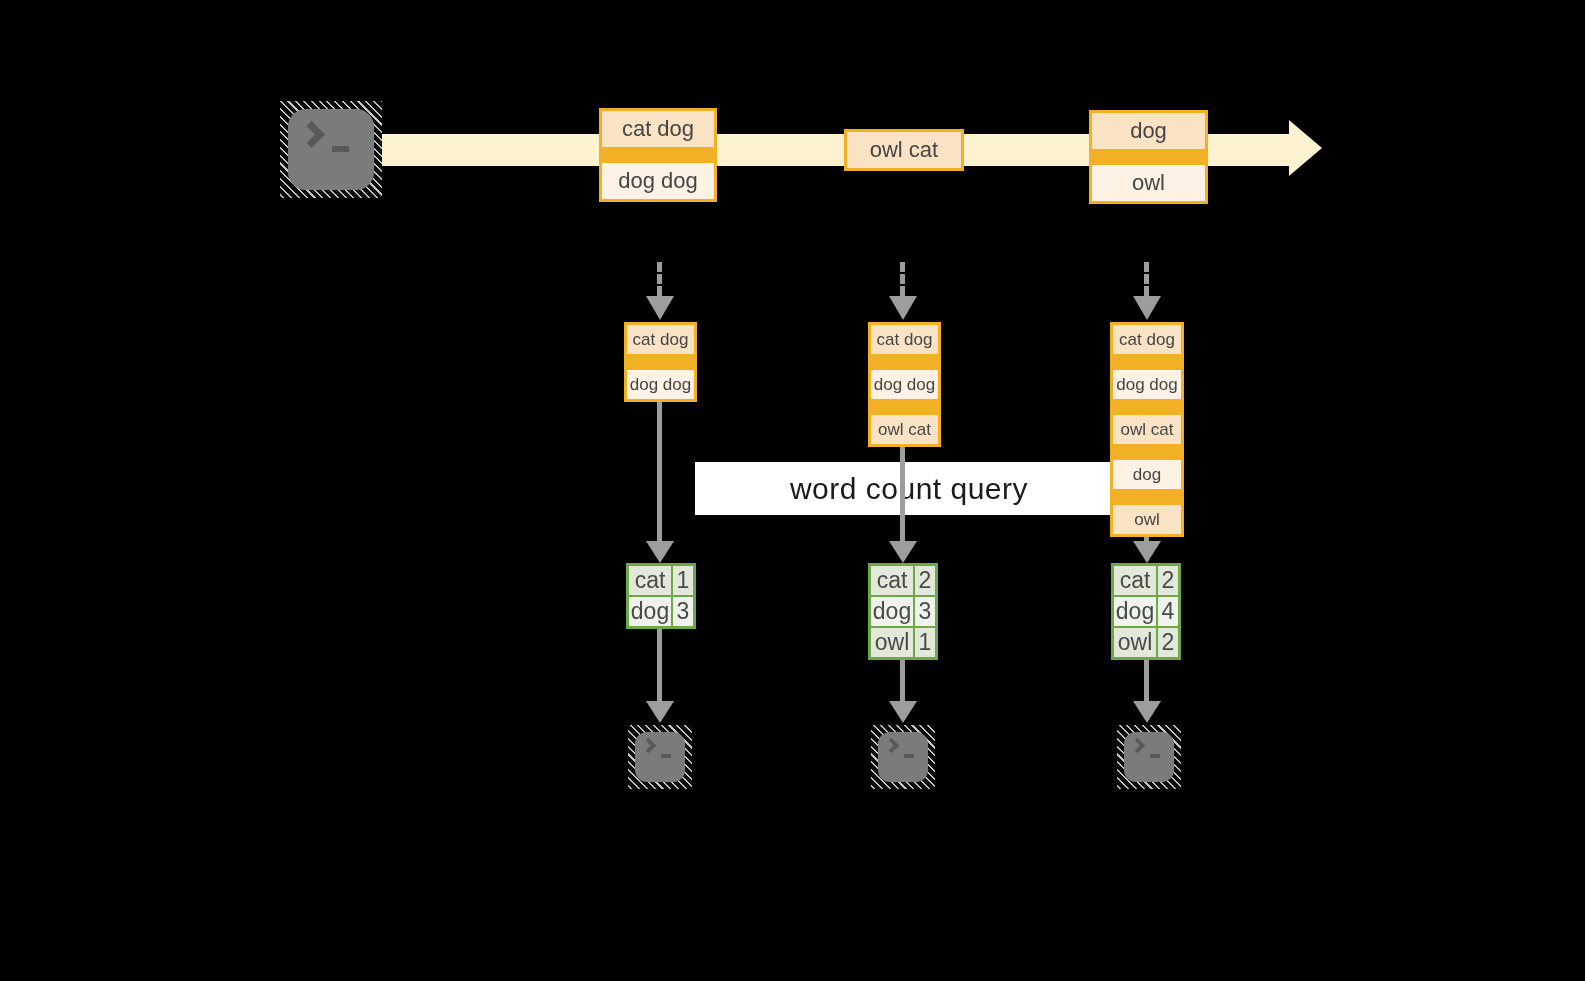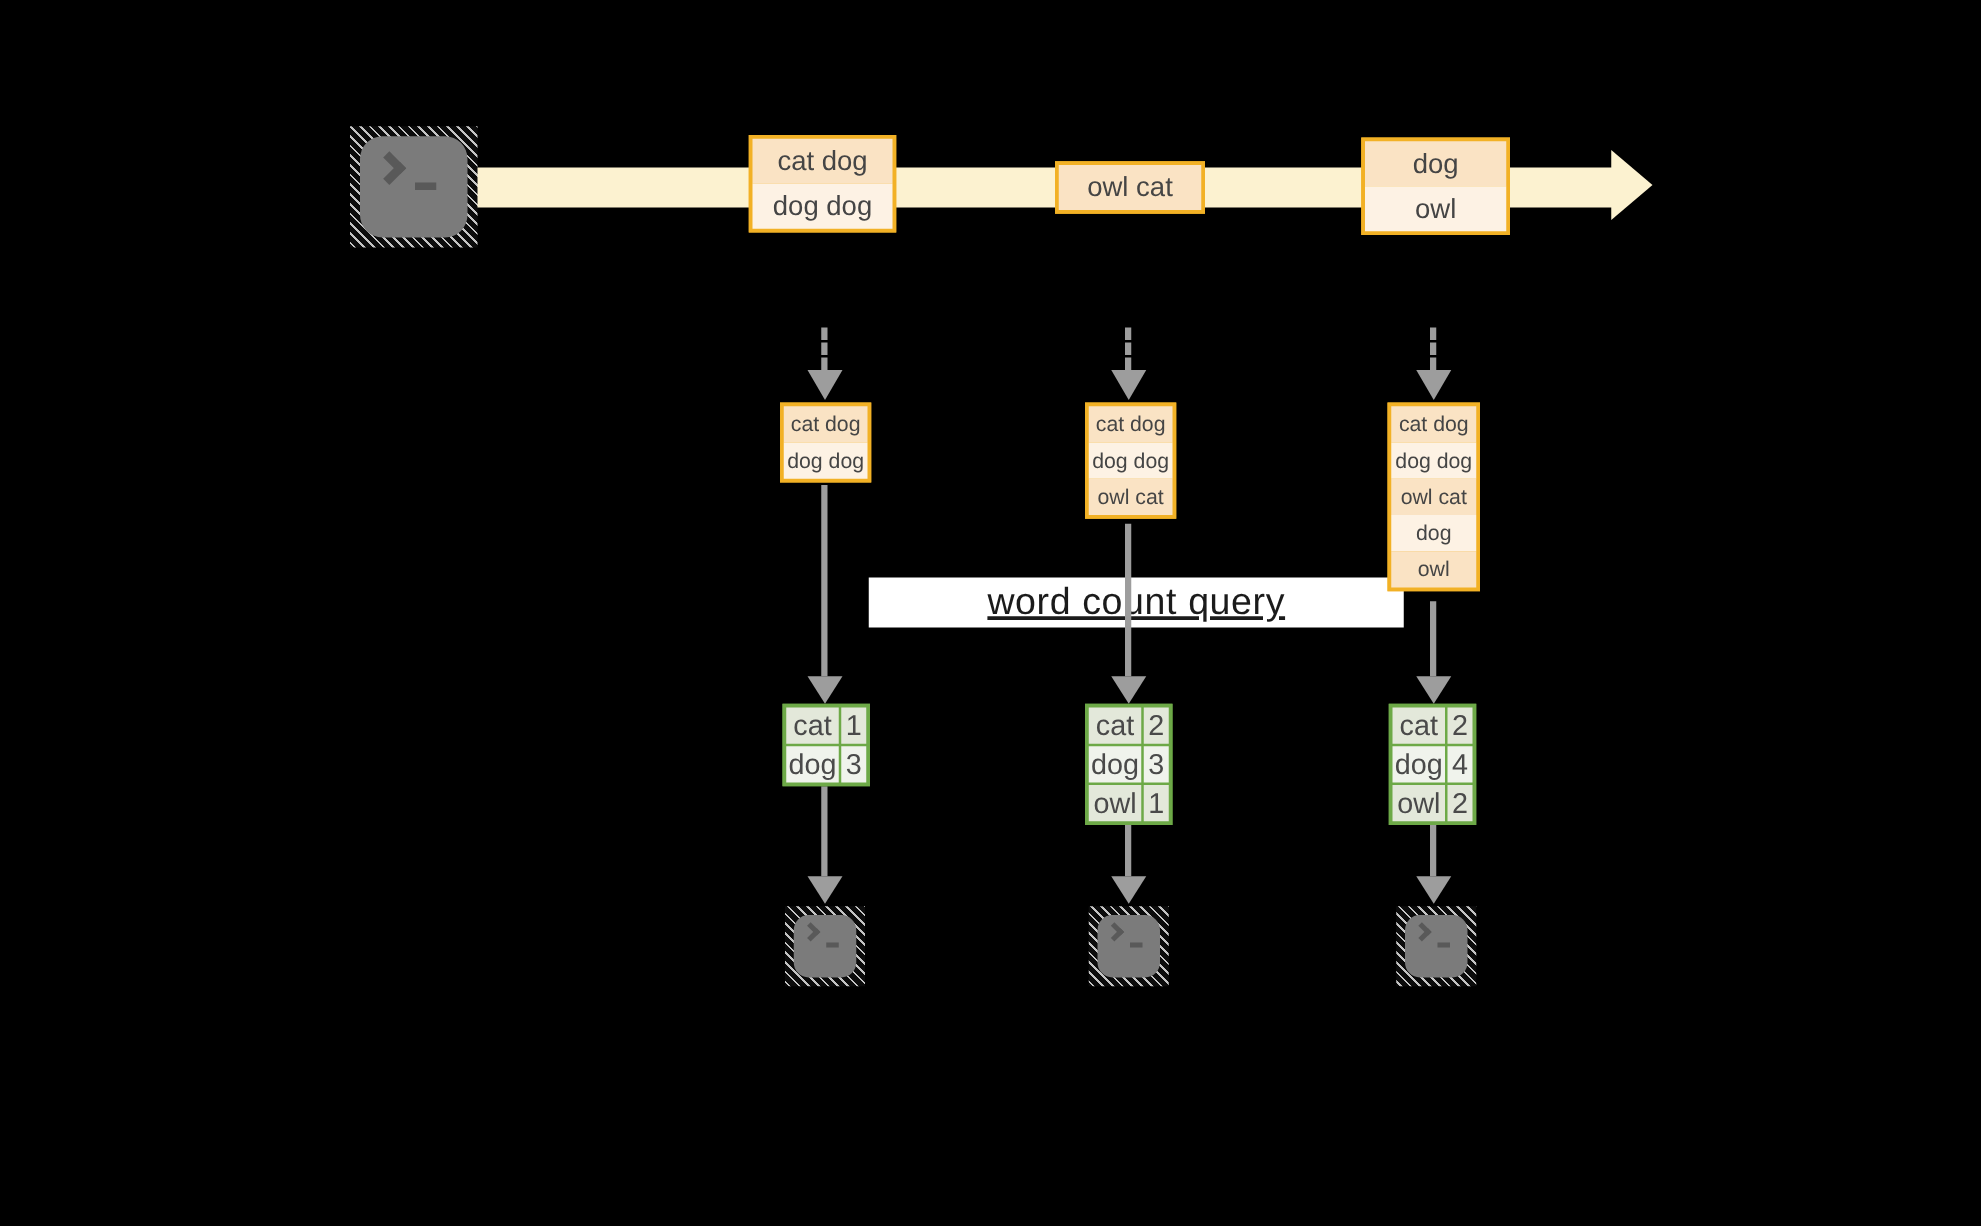--- a/index.html
+++ b/index.html
@@ -17,21 +17,21 @@
     border-left:33px solid #fcf2d0;
   }
 
   
   .obox { border:3px solid #f2b125; background:#f2b125; }
   .obox .cell {
     text-align:center; color:#454545; background:#fdf2e4;
     overflow:hidden; white-space:nowrap;
   }
   .obox .cell:nth-child(odd) { background:#fae3c4; }
-  .obox .cell + .cell { margin-top:0; }
+  .obox .cell + .cell { margin-top:16px; }
   .ev .cell  { height:36px; line-height:36px; font-size:22px; }
   .stk .cell { height:29px; line-height:29px; font-size:17px; }
 
   
   .dashline { width:0; border-left:5px dashed #9d9d9d; }
   .vline { width:5px; background:#9d9d9d; }
   .down-head {
     width:0; height:0;
     border-left:14px solid transparent; border-right:14px solid transparent;
     border-top:22px solid #9d9d9d;
@@ -132,21 +132,21 @@
   </div>
 
   <div class="abs obox stk layer3" style="left:1110px;top:322px;width:68px;">
     <div class="cell">cat dog</div>
     <div class="cell">dog dog</div>
     <div class="cell">owl cat</div>
     <div class="cell">dog</div>
     <div class="cell">owl</div>
   </div>
 
-  <div class="abs query" style="left:695px;top:462px;width:428px;height:40px;text-decoration:underline;">
+  <div class="abs query" style="left:695px;top:462px;width:428px;height:53px;">
     <span>word count query</span>
   </div>
 
   <div class="abs vline layer2" style="left:657px;top:388px;height:153px;"></div>
   <div class="abs down-head layer2" style="left:646px;top:541px;"></div>
 
   <div class="abs vline layer2" style="left:900px;top:419px;height:122px;"></div>
   <div class="abs down-head layer2" style="left:889px;top:541px;"></div>
 
   <div class="abs vline layer2" style="left:1144px;top:481px;height:60px;"></div>

